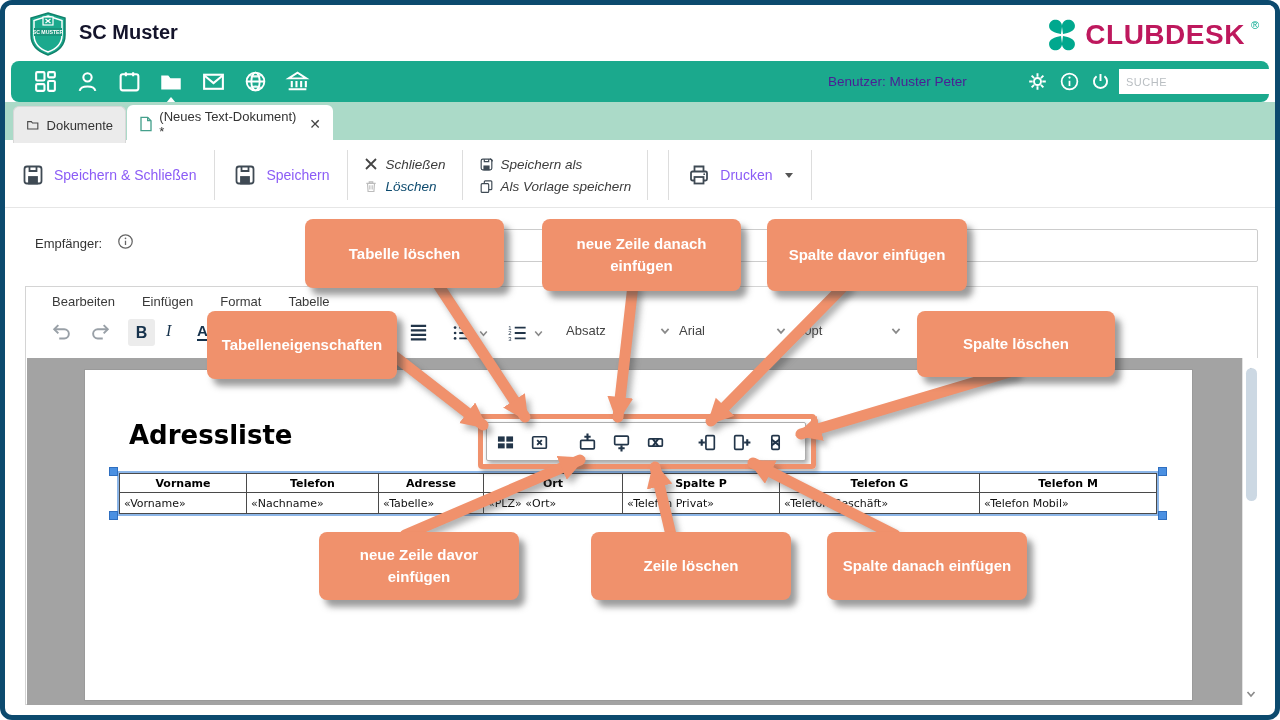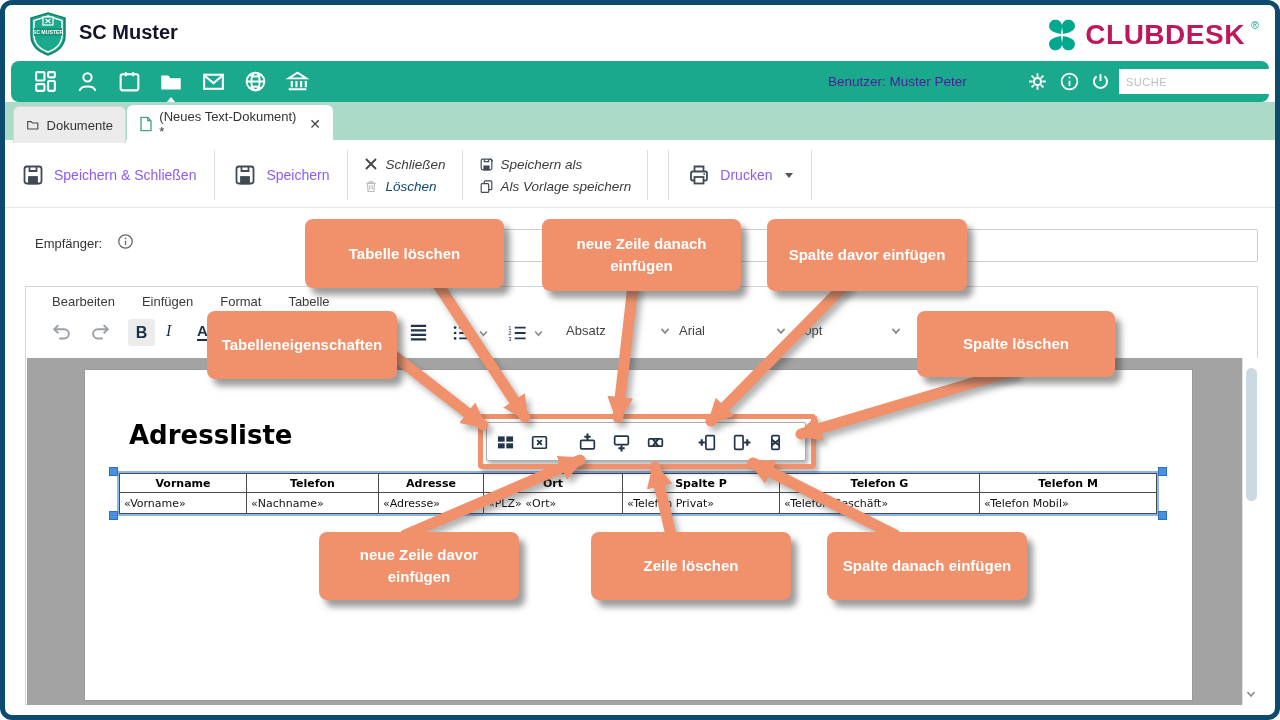--- a/index.html
+++ b/index.html
@@ -369,21 +369,21 @@
               <th>Telefon</th>
               <th>Adresse</th>
               <th>Ort</th>
               <th>Spalte P</th>
               <th>Telefon G</th>
               <th>Telefon M</th>
             </tr>
             <tr>
               <td>«Vorname»</td>
               <td>«Nachname»</td>
-              <td>«Adresse»</td>
+              <td>«Tabelle»</td>
               <td>«PLZ» «Ort»</td>
               <td>«Telefon Privat»</td>
               <td>«Telefon Geschäft»</td>
               <td>«Telefon Mobil»</td>
             </tr>
           </tbody>
             </table>
           <span class="handle" style="left:-10px;top:-6px"></span>
           <span class="handle" style="left:-10px;bottom:-6px"></span>
           <span class="handle" style="right:-10px;top:-6px"></span>

